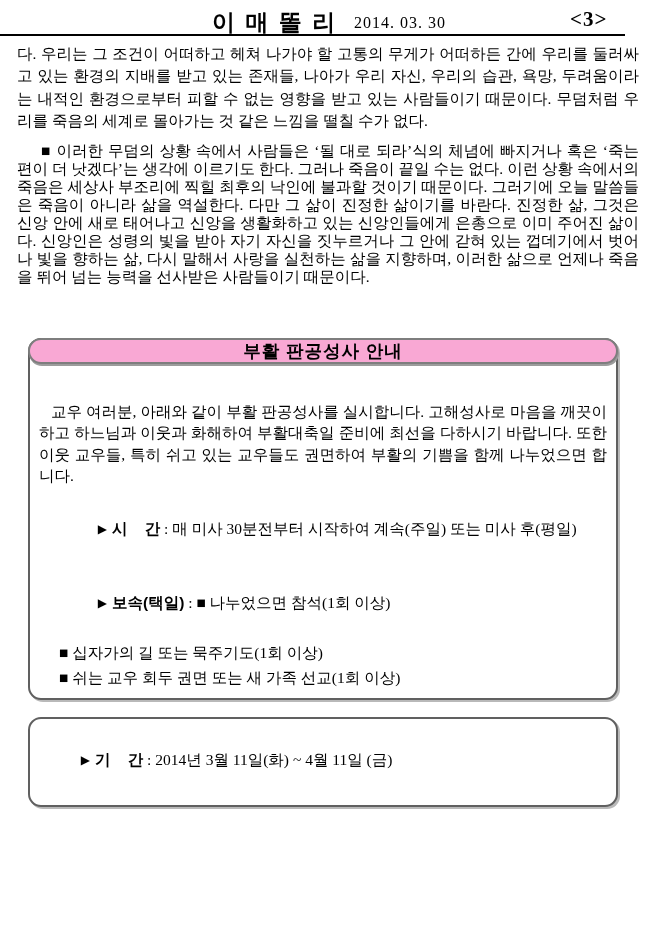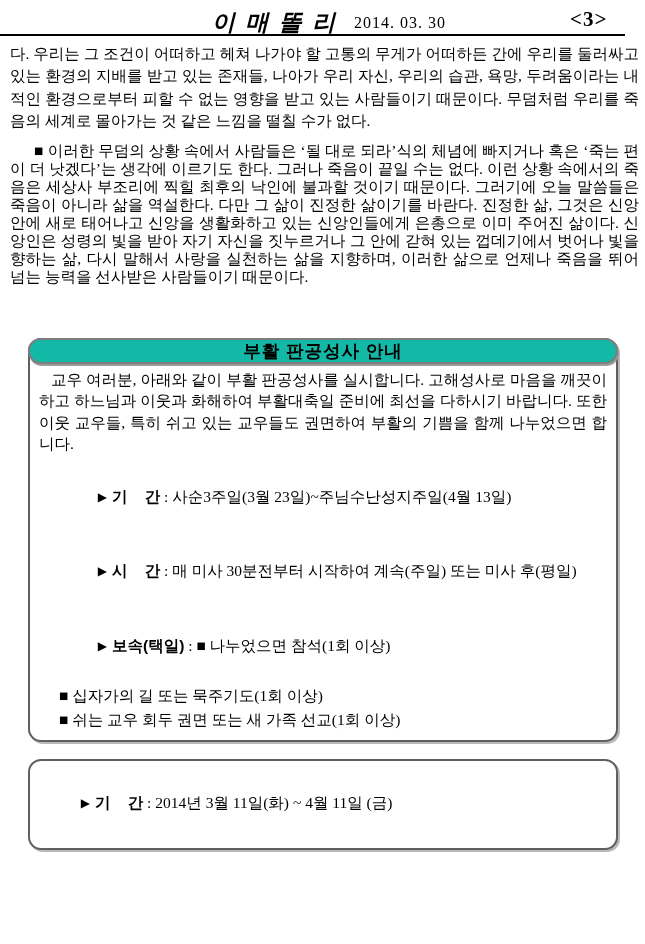--- a/index.html
+++ b/index.html
@@ -3,39 +3,39 @@
 <meta charset="utf-8">
 <style>
   html,body{margin:0;padding:0;background:#fff;}
   body{width:645px;height:944px;position:relative;overflow:hidden;color:#000;
        font-family:"Liberation Serif","DejaVu Serif",serif;}
   .page{width:645px;height:944px;box-sizing:border-box;padding-top:5px;}
 
   
   .header{position:relative;height:29px;margin:0 20px 0 0;border-bottom:2px solid #000;}
   .header-title{position:absolute;left:212px;top:2px;font-family:"Liberation Sans","DejaVu Sans",sans-serif;
-                font-weight:bold;font-size:23px;letter-spacing:2px;white-space:pre;font-style:italic;}
+                font-weight:bold;font-size:23px;letter-spacing:2px;white-space:pre;}
   .header-date{position:absolute;left:354px;top:9px;font-size:16px;letter-spacing:1px;white-space:pre;}
   .header-page{position:absolute;left:570px;top:2px;font-weight:bold;font-size:21px;letter-spacing:1px;}
 
   
-  .para{margin:7px 6px 0 10px;text-align:justify;font-size:15.5px;line-height:22.4px;word-break:break-all;}
+  .para{margin:7px 6px 0 17px;text-align:justify;font-size:15.5px;line-height:22.4px;word-break:break-all;}
   .para.second{margin-top:9px;line-height:18px;text-indent:24px;}
   .note{margin:20px 10px 0 42px;font-weight:bold;font-size:16px;line-height:21px;}
 
   
   .box{width:590px;margin-left:28px;box-sizing:border-box;background:#fff;
        border:2px solid #606060;border-radius:13px;box-shadow:2px 2px 0 #b9b9b9;}
-  .bar{height:26px;margin:-2px -2px 0;box-sizing:border-box;background:#14b8a6;
+  .bar{height:26px;margin:-2px -2px 0;box-sizing:border-box;background:#f9a8d4;
        border:2px solid #7e7e7e;border-radius:15px;box-shadow:1px 2px 0 #9c9c9c;
        display:flex;align-items:center;justify-content:center;}
   .bar-title{font-family:"Liberation Sans","DejaVu Sans",sans-serif;font-weight:bold;font-size:17.5px;
              letter-spacing:1px;white-space:pre;}
   .content{padding:5px 9px 7px 9px;}
-  .intro{text-align:justify;font-size:15.5px;line-height:21.6px;text-indent:12px;word-break:break-all;}
+  .intro{text-align:justify;font-size:15.5px;line-height:21.6px;text-indent:12px;word-break:break-all;margin-top:32px;}
   .rows{margin-top:5px;}
   .brow{font-size:15.5px;line-height:24.5px;white-space:pre-wrap;}
   .box1 .brow{padding-left:20px;}
   .box2 .brow,.box3 .brow{padding-left:3px;}
   .arrow{font-size:12px;margin-right:5px;position:relative;top:-1px;}
   .blabel{font-family:"Liberation Sans","DejaVu Sans",sans-serif;font-weight:bold;white-space:pre;}
   .sep{white-space:pre;}
   .bval{white-space:pre-wrap;}
   .sub{padding-left:172px;}
   .box1 .sub{line-height:24.8px;}
@@ -60,23 +60,20 @@
   <div class="gap-note-box"></div>
 
   <div class="box box1">
     <div class="bar">
       <span class="bar-title">부활 판공성사 안내</span>
     </div>
     <div class="content">
       <div class="intro">교우 여러분, 아래와 같이 부활 판공성사를 실시합니다. 고해성사로 마음을 깨끗이 하고 하느님과 이웃과 화해하여 부활대축일 준비에 최선을 다하시기 바랍니다. 또한 이웃 교우들, 특히 쉬고 있는 교우들도 권면하여 부활의 기쁨을 함께 나누었으면 합니다.</div>
       <div class="rows">
         <div class="brow">
-          <span class="arrow">▶</span><span class="blabel">기    간</span><span class="sep"> : </span><span class="bval">사순3주일(3월 23일)~주님수난성지주일(4월 13일)</span>
-        </div>
-        <div class="brow">
           <span class="arrow">▶</span><span class="blabel">시    간</span><span class="sep"> : </span><span class="bval">매 미사 30분전부터 시작하여 계속(주일) 또는 미사 후(평일)</span>
         </div>
         <div class="brow">
           <span class="arrow">▶</span><span class="blabel">보속(택일)</span><span class="sep"> : </span><span class="bval">■ 나누었으면 참석(1회 이상)</span>
         </div>
         <div class="brow sub">■ 십자가의 길 또는 묵주기도(1회 이상)</div>
         <div class="brow sub">■ 쉬는 교우 회두 권면 또는 새 가족 선교(1회 이상)</div>
       </div>
     </div>
   </div>

